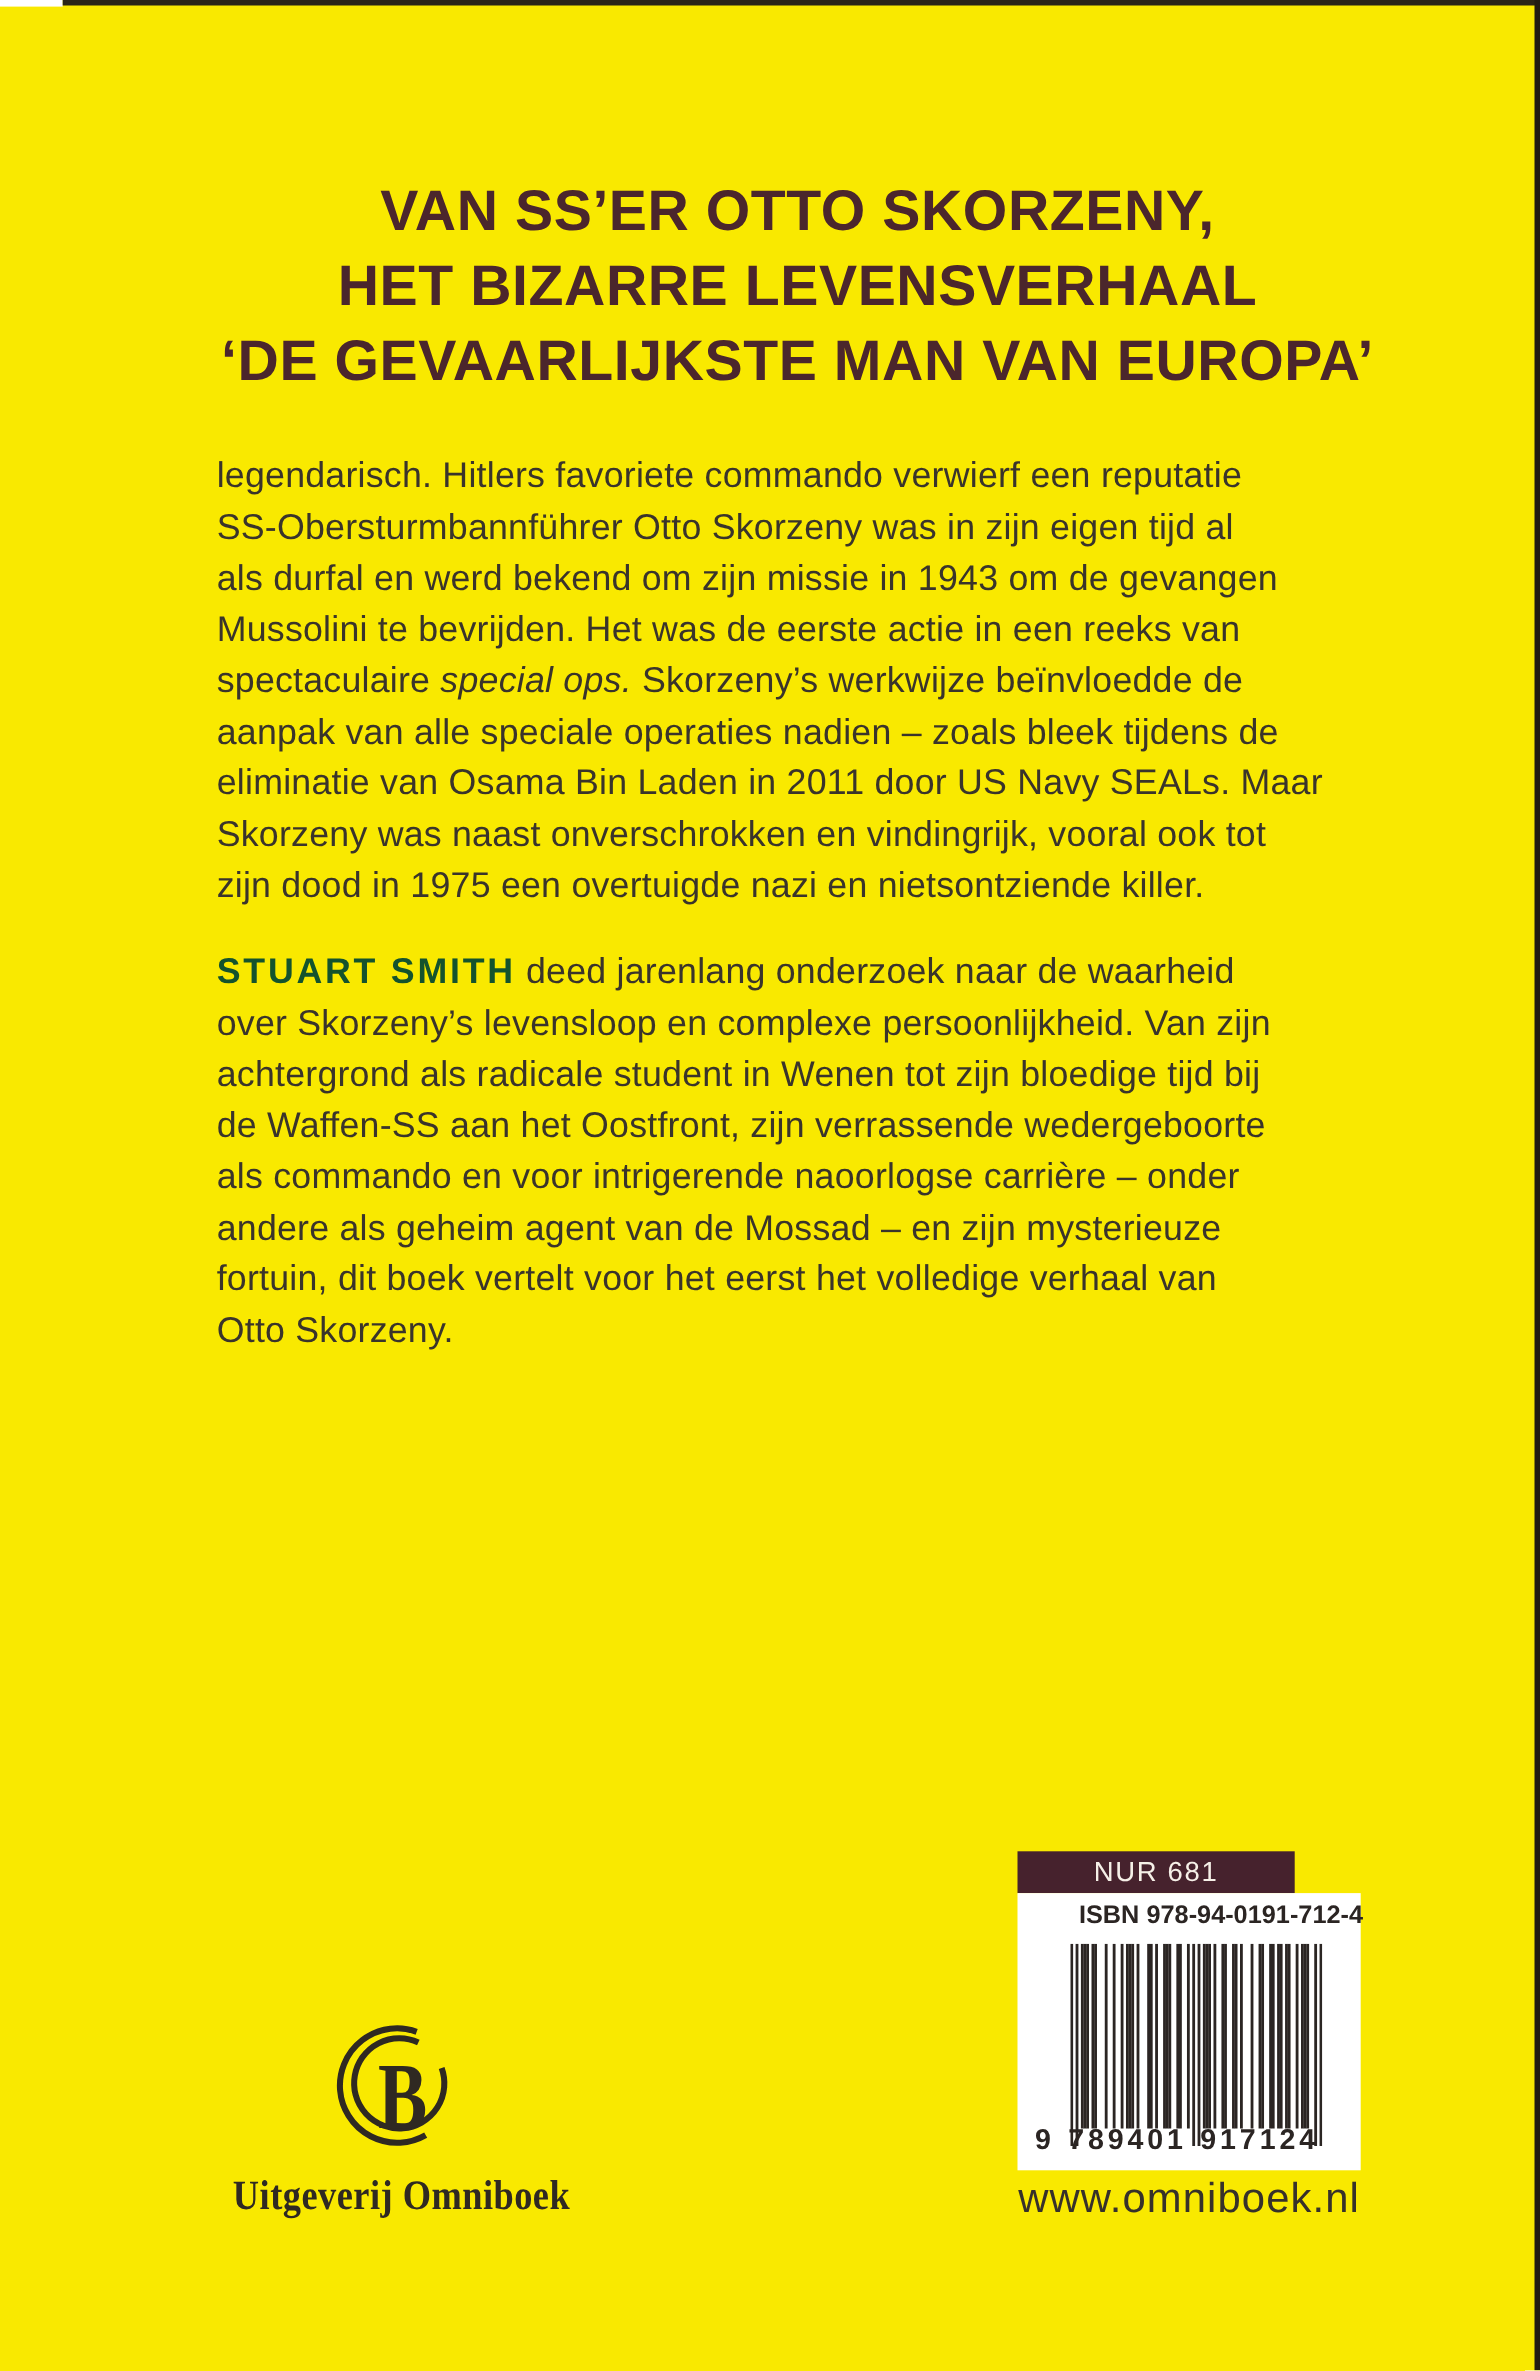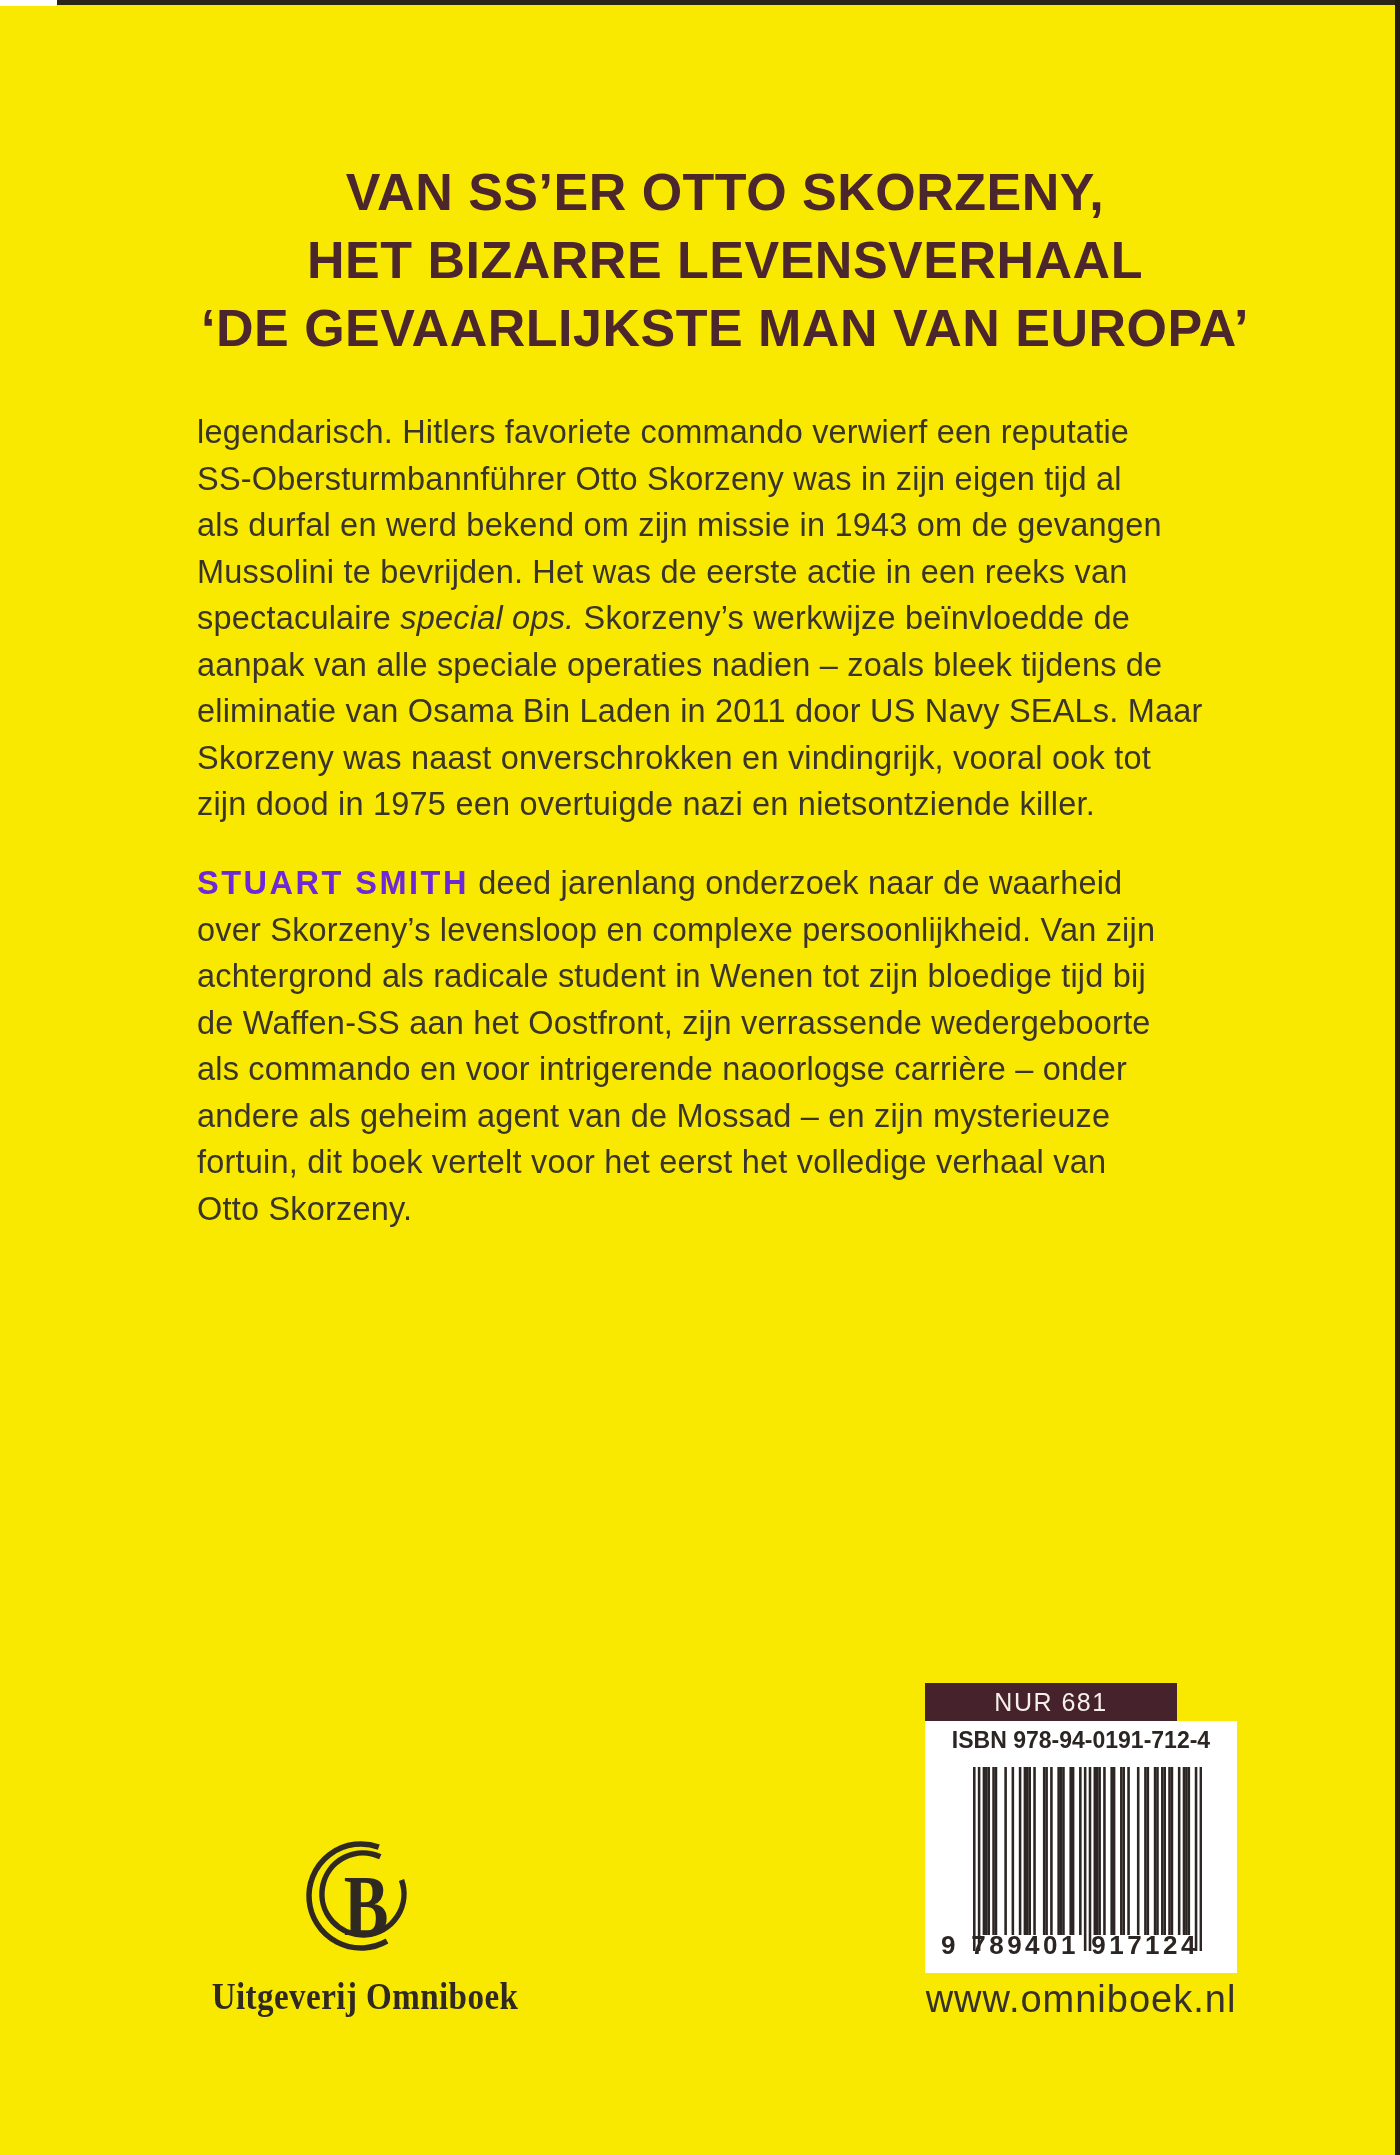--- a/index.html
+++ b/index.html
@@ -22,21 +22,21 @@
 
   
   .para { position:absolute; left:197px; width:1070px; }
   .synopsis { top:409px; }
   .bio { top:860px; }
   .body-line {
     white-space:nowrap; font-size:32.5px; line-height:46.5px;
     color:#3a342b; letter-spacing:0.2px;
   }
   .italic { font-style:italic; }
-  .author-name { font-weight:bold; color:#6d28d9; letter-spacing:2.5px; }
+  .author-name { font-weight:bold; color:#14532d; letter-spacing:2.5px; }
 
   
   .logo-mark { position:absolute; left:295px; top:1830px; }
   .publisher-name {
     position:absolute; left:115px; top:1974px; width:500px; text-align:center;
     font-family:"Liberation Serif", serif; font-weight:600; font-size:38px;
     color:#2f2922; letter-spacing:0.5px; transform:scaleX(0.87); transform-origin:50% 50%;
     white-space:nowrap;
   }
 
@@ -45,21 +45,21 @@
     position:absolute; left:925px; top:1683px; width:252px; height:38px;
     background:#46222d; color:#f6f0e8; font-size:25px; line-height:39px;
     text-align:center; letter-spacing:1.5px;
   }
   .barcode-box {
     position:absolute; left:925px; top:1721px; width:312px; height:252px;
     background:#ffffff;
   }
   .isbn-label {
     position:absolute; left:925px; top:1727px; width:312px; text-align:center;
-    font-weight:bold; font-size:23px; color:#2b2523; white-space:nowrap;
+    font-weight:bold; font-size:23px; color:#2b2523; white-space:nowrap;padding-left:29px;
   }
   .barcode-svg { position:absolute; left:973px; top:1767px; }
   .ean-digits {
     position:absolute; left:941px; top:1930px; width:258px;
     display:flex; justify-content:space-between;
     font-size:26px; color:#2b2523; font-weight:bold;
   }
   .ean-digits span { letter-spacing:3.5px; }
   .website {
     position:absolute; left:925px; top:1978px; width:312px; text-align:center;

